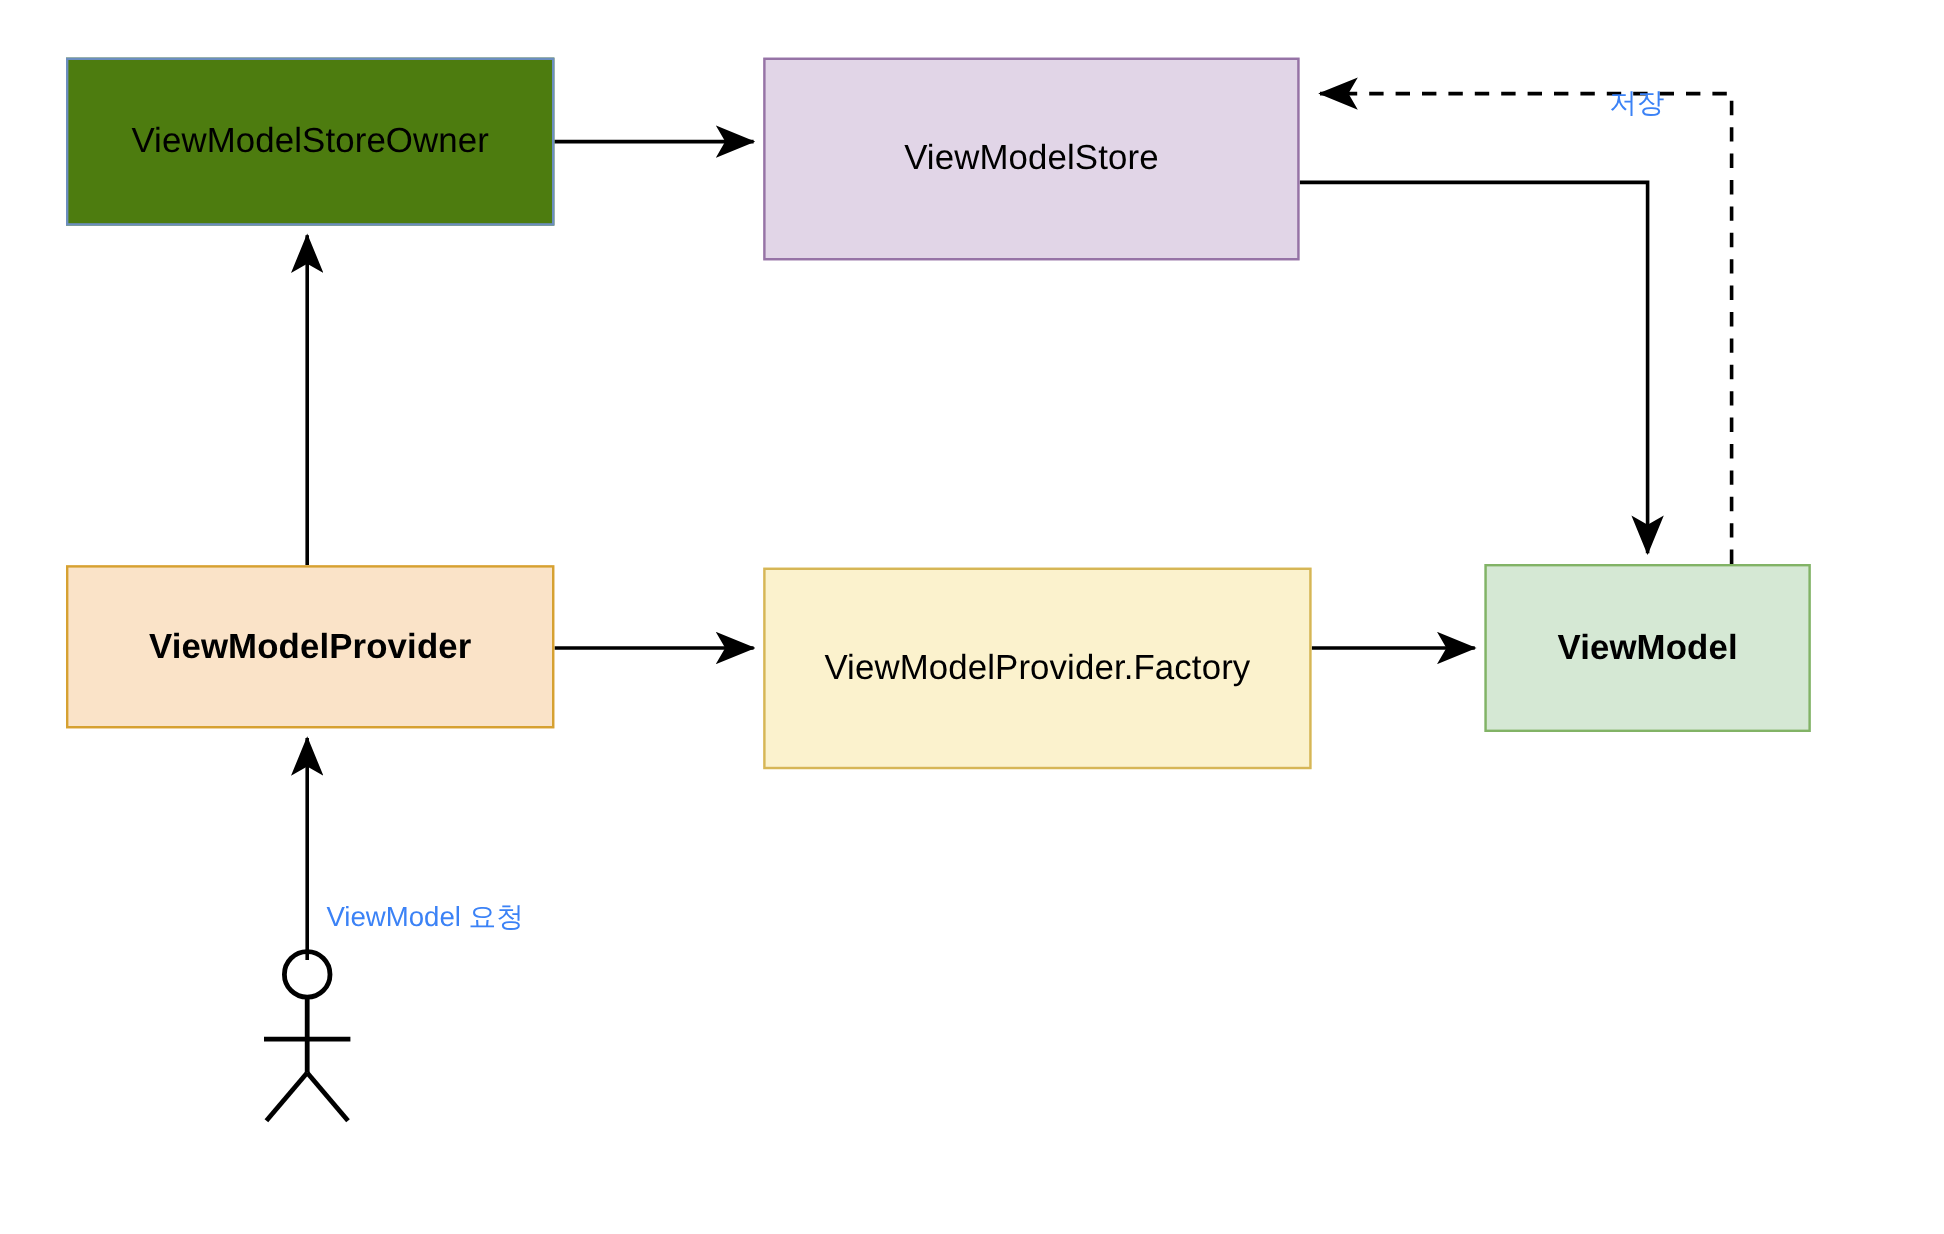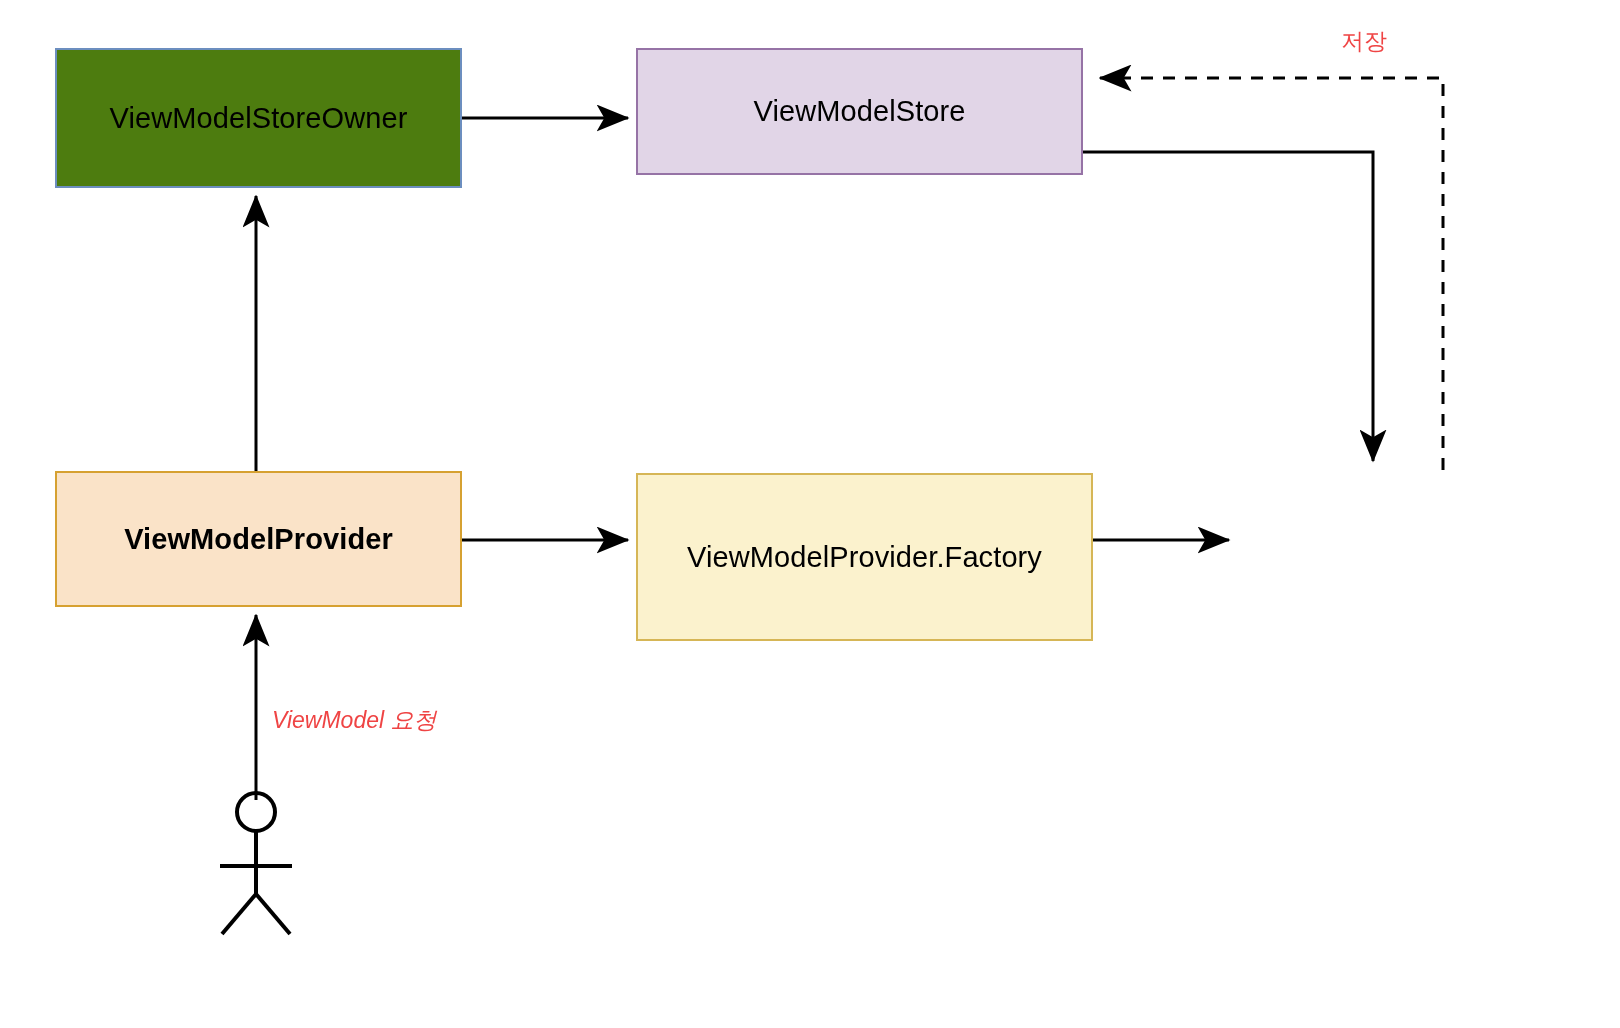--- a/index.html
+++ b/index.html
@@ -27,36 +27,37 @@
   .node-label {
     font-size: 29px;
     color: #000000;
     line-height: 1.2;
     letter-spacing: 0.1px;
   }
   .node-label.bold { font-weight: bold; }
 
   #node-owner   { left: 55px;   top: 48px;  width: 407px; height: 140px;
                   background: #4d7c0f; border-color: #6c8ebf; }
-  #node-store   { left: 636px;  top: 48px;  width: 447px; height: 127px;
+  #node-store   { left: 636px;  top: 48px;  width: 447px; height: 169px;
                   background: #e1d5e7; border-color: #9673a6; }
   #node-provider{ left: 55px;   top: 471px; width: 407px; height: 136px;
                   background: #fae3c8; border-color: #d6a131; font-weight: bold; }
   #node-factory { left: 636px;  top: 473px; width: 457px; height: 168px;
                   background: #fbf2cd; border-color: #d6b656; }
   #node-viewmodel{left: 1237px; top: 470px; width: 272px; height: 140px;
                   background: #d5e8d4; border-color: #82b366; }
 
   .edge-label {
     position: absolute;
     font-size: 23px;
-    color: #ef4444;
+    color: #3b82f6;
     white-space: nowrap;
+    margin-top: 44px;
   }
-  #label-request { left: 272px; top: 705px; font-style: italic; }
+  #label-request { left: 272px; top: 705px; }
   #label-save    { left: 1341px; top: 26px; }
 
   svg.edges {
     position: absolute;
     left: 0; top: 0;
     width: 1620px;
     height: 1028px;
     pointer-events: none;
     overflow: visible;
   }
@@ -125,18 +126,21 @@
   </div>
 
   <div class="node" id="node-provider">
     <span class="node-label">ViewModelProvider</span>
   </div>
 
   <div class="node" id="node-factory">
     <span class="node-label">ViewModelProvider.Factory</span>
   </div>
 
+  <div class="node" id="node-viewmodel">
+    <span class="node-label bold">ViewModel</span>
+  </div>
 
   <div class="edge-label" id="label-request">ViewModel 요청</div>
 
   <div class="edge-label" id="label-save">저장</div>
 
 </div>
 
 </body></html>

